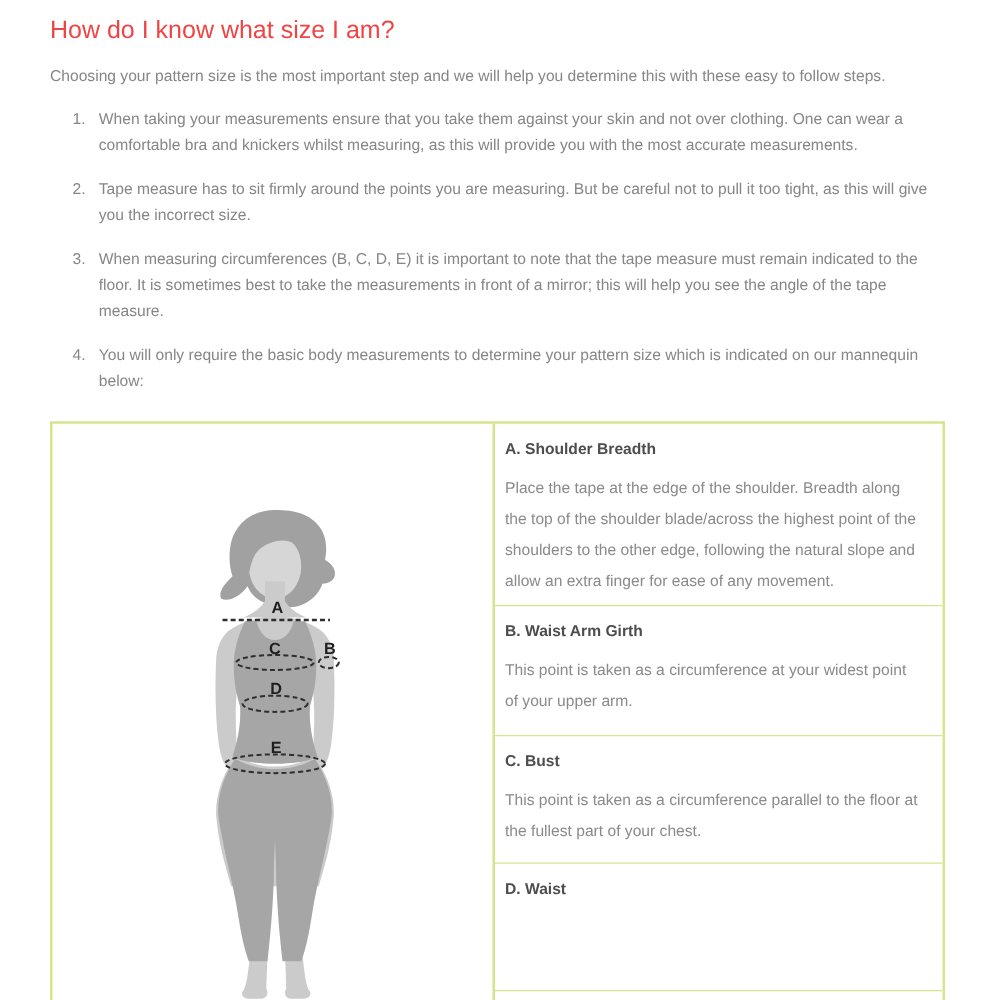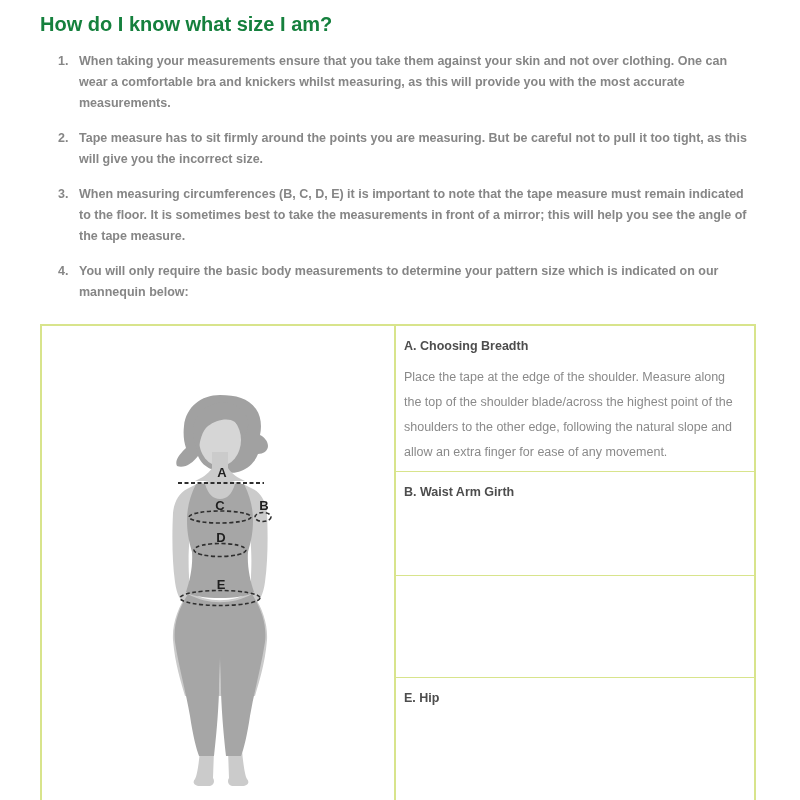--- a/index.html
+++ b/index.html
@@ -4,29 +4,29 @@
 <style>
   html,body{margin:0;padding:0;background:#ffffff;}
   body{
     width:800px;height:800px;overflow:hidden;
     font-family:"Liberation Sans",sans-serif;
     -webkit-font-smoothing:antialiased;
   }
   .page{padding:0 44px 0 40px;}
   h1.page-title{
     margin:12px 0 0 0;
-    font-size:20px;line-height:24px;font-weight:bold;color:#15803d;
+    font-size:20px;line-height:24px;font-weight:normal;color:#ef4444;
   }
   .intro{
     margin:16px 0 0 0;
     font-size:12.5px;line-height:18px;color:#868686;
   }
   ol.steps{
     margin:15px 0 0 0;padding:0 0 0 39px;
-    counter-reset:step;list-style:none;font-weight:bold;
+    counter-reset:step;list-style:none;
   }
   ol.steps li{
     position:relative;
     margin:0 0 14px 0;
     font-size:12.5px;line-height:21px;color:#868686;
     counter-increment:step;
   }
   ol.steps li::before{
     content:counter(step) ".";
     position:absolute;left:-21px;top:0;color:#868686;
@@ -69,20 +69,21 @@
     font-size:13px;font-weight:bold;fill:#1f1f1f;
   }
 </style>
 </head>
 <body>
 
 <div class="page">
 
   <h1 class="page-title">How do I know what size I am?</h1>
 
+  <p class="intro">Choosing your pattern size is the most important step and we will help you determine this with these easy to follow steps.</p>
 
   <ol class="steps">
     <li>When taking your measurements ensure that you take them against your skin and not over clothing. One can wear a comfortable bra and knickers whilst measuring, as this will provide you with the most accurate measurements.</li>
     <li>Tape measure has to sit firmly around the points you are measuring. But be careful not to pull it too tight, as this will give you the incorrect size.</li>
     <li>When measuring circumferences (B, C, D, E) it is important to note that the tape measure must remain indicated to the floor. It is sometimes best to take the measurements in front of a mirror; this will help you see the angle of the tape measure.</li>
     <li>You will only require the basic body measurements to determine your pattern size which is indicated on our mannequin below:</li>
   </ol>
 
   <div class="size-table">
 
@@ -157,30 +158,36 @@
         <text class="m-label" x="222" y="184" text-anchor="middle">B</text>
         <text class="m-label" x="178" y="184" text-anchor="middle">C</text>
         <text class="m-label" x="179" y="216" text-anchor="middle">D</text>
         <text class="m-label" x="179" y="263" text-anchor="middle">E</text>
       </svg>
     </div>
 
     <div class="cell-info">
 
       <div class="info-row row-a">
-        <div class="row-title">A. Choosing Breadth</div>
-        <div class="row-desc">Place the tape at the edge of the shoulder. Measure along the top of the shoulder blade/across the highest point of the shoulders to the other edge, following the natural slope and allow an extra finger for ease of any movement.</div>
+        <div class="row-title">A. Shoulder Breadth</div>
+        <div class="row-desc">Place the tape at the edge of the shoulder. Breadth along the top of the shoulder blade/across the highest point of the shoulders to the other edge, following the natural slope and allow an extra finger for ease of any movement.</div>
       </div>
 
       <div class="info-row row-b">
         <div class="row-title">B. Waist Arm Girth</div>
+        <div class="row-desc">This point is taken as a circumference at your widest point of your upper arm.</div>
       </div>
 
+      <div class="info-row row-c">
+        <div class="row-title">C. Bust</div>
+        <div class="row-desc">This point is taken as a circumference parallel to the floor at the fullest part of your chest.</div>
+      </div>
 
       <div class="info-row row-d">
+        <div class="row-title">D. Waist</div>
       </div>
 
       <div class="info-row row-e">
         <div class="row-title">E. Hip</div>
 
       </div>
 
     </div>
   </div>
 </div>

